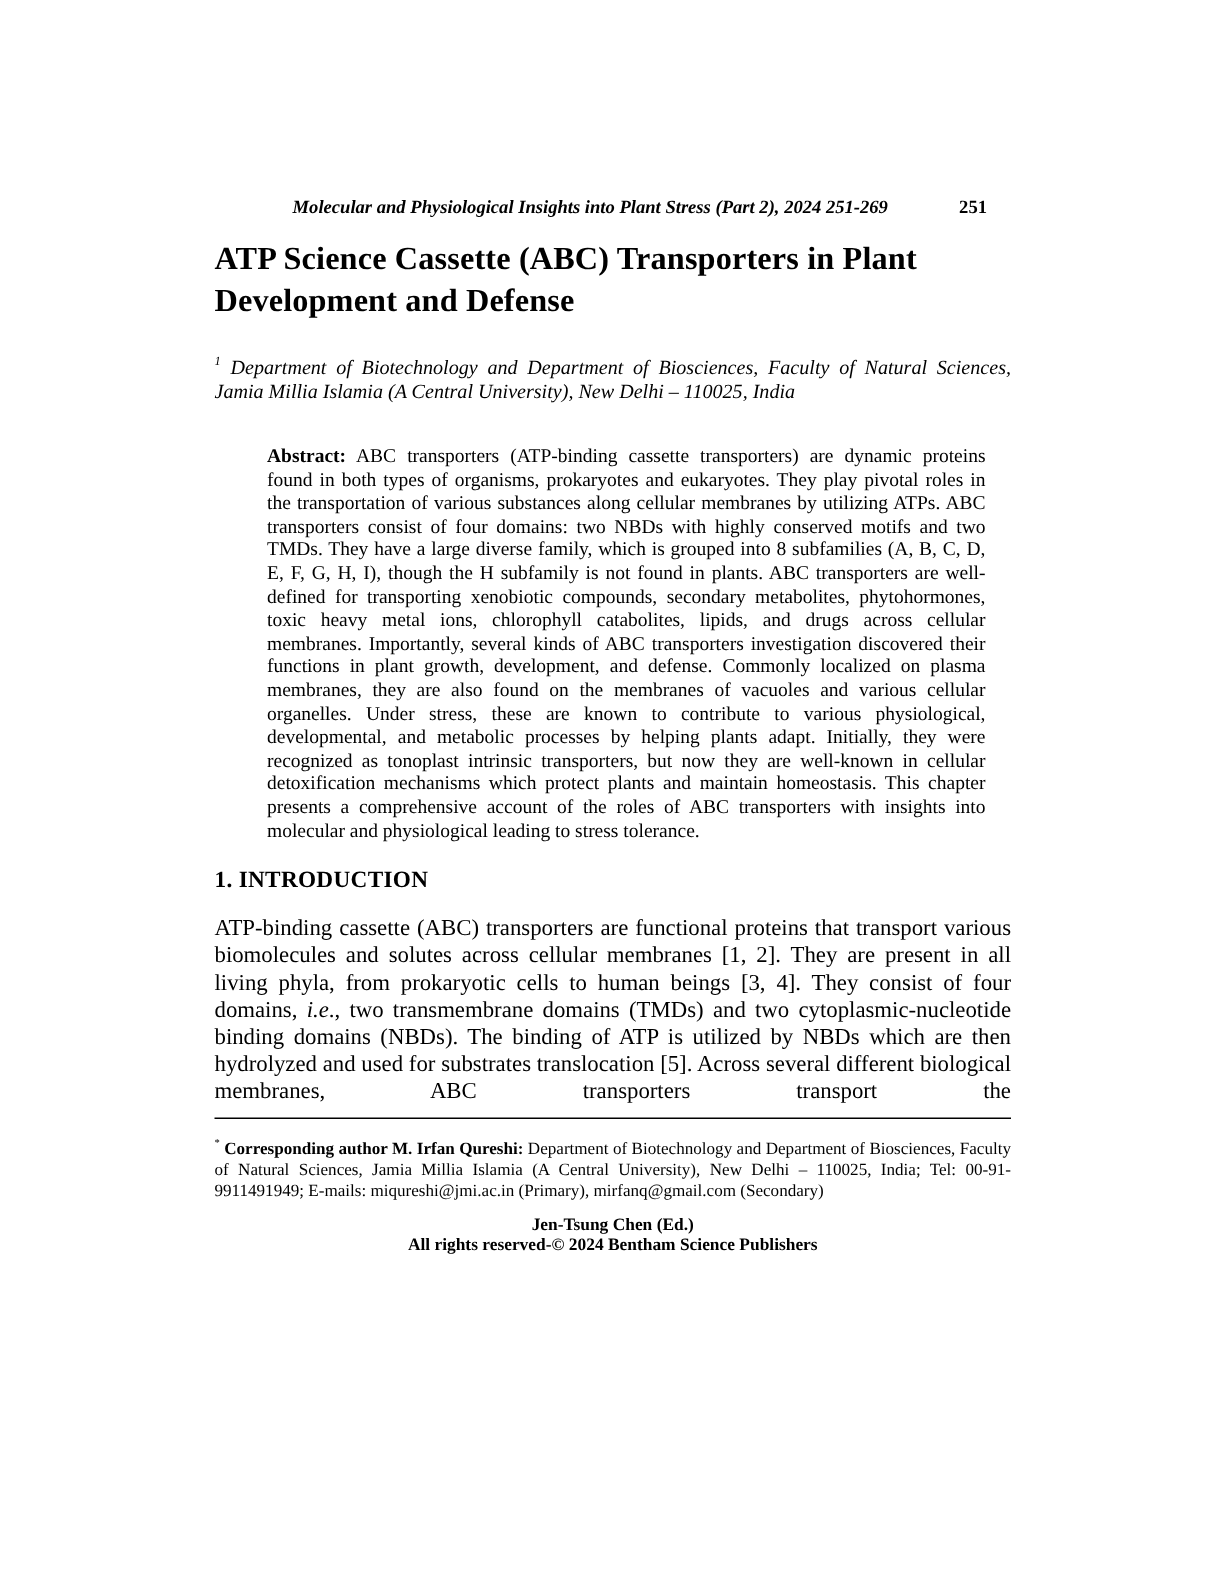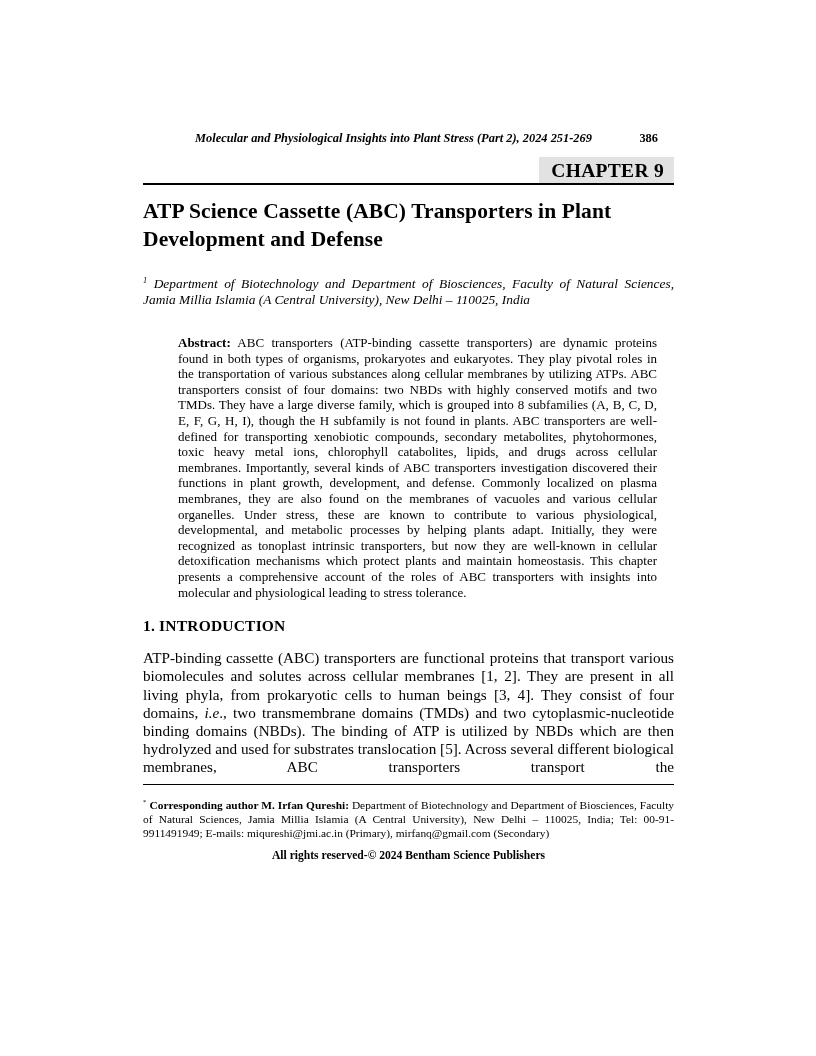--- a/index.html
+++ b/index.html
@@ -144,40 +144,38 @@
     line-height: 13.5px;
   }
 </style>
 </head>
 <body>
 
 <div class="content">
 
   <div class="running-head">
     <span>Molecular and Physiological Insights into Plant Stress (Part 2), 2024 251-269</span>
-    <span class="page-number">386</span>
+    <span class="page-number">251</span>
   </div>
 
-  <div class="banner-row">
-    <span class="chapter-banner">CHAPTER 9</span>
-  </div>
 
   <h1 class="chapter-title" style="margin-bottom:0;">ATP Science Cassette (ABC) Transporters in Plant Development and Defense</h1>
 
 
   <div class="affiliation"><sup>1</sup><span> Department of Biotechnology and Department of Biosciences, Faculty of Natural Sciences, Jamia Millia Islamia (A Central University), New Delhi – 110025, India</span></div>
 
   <div class="abstract"><span class="bold">Abstract:</span><span> ABC transporters (ATP-binding cassette transporters) are dynamic proteins found in both types of organisms, prokaryotes and eukaryotes. They play pivotal roles in the transportation of various substances along cellular membranes by utilizing ATPs. ABC transporters consist of four domains: two NBDs with highly conserved motifs and two TMDs. They have a large diverse family, which is grouped into 8 subfamilies (A, B, C, D, E, F, G, H, I), though the H subfamily is not found in plants. ABC transporters are well-defined for transporting xenobiotic compounds, secondary metabolites, phytohormones, toxic heavy metal ions, chlorophyll catabolites, lipids, and drugs across cellular membranes. Importantly, several kinds of ABC transporters investigation discovered their functions in plant growth, development, and defense. Commonly localized on plasma membranes, they are also found on the membranes of vacuoles and various cellular organelles. Under stress, these are known to contribute to various physiological, developmental, and metabolic processes by helping plants adapt. Initially, they were recognized as tonoplast intrinsic transporters, but now they are well-known in cellular detoxification mechanisms which protect plants and maintain homeostasis. This chapter presents a comprehensive account of the roles of ABC transporters with insights into molecular and physiological leading to stress tolerance.</span></div>
 
 
   <div class="section-heading">1. INTRODUCTION</div>
 
   <div class="intro-para"><span>ATP-binding cassette (ABC) transporters are functional proteins that transport various biomolecules and solutes across cellular membranes [1, 2]. They are present in all living phyla, from prokaryotic cells to human beings [3, 4]. They consist of four domains, </span><span class="italic">i.e</span><span>., two transmembrane domains (TMDs) and two cytoplasmic-nucleotide binding domains (NBDs). The binding of ATP is utilized by NBDs which are then hydrolyzed and used for substrates translocation [5]. Across several different biological membranes, ABC transporters transport the</span></div>
 
   <div class="footnote-rule"></div>
 
   <div class="footnote"><sup>*</sup><span class="bold"> Corresponding author M. Irfan Qureshi:</span><span> Department of Biotechnology and Department of Biosciences, Faculty of Natural Sciences, Jamia Millia Islamia (A Central University), New Delhi – 110025, India; Tel: 00-91-9911491949; E-mails: miqureshi@jmi.ac.in (Primary), mirfanq@gmail.com (Secondary)</span></div>
 
   <div class="footer">
+    <div>Jen-Tsung Chen (Ed.)</div>
     <div>All rights reserved-© 2024 Bentham Science Publishers</div>
   </div>
 
 </div>
 
 </body></html>

